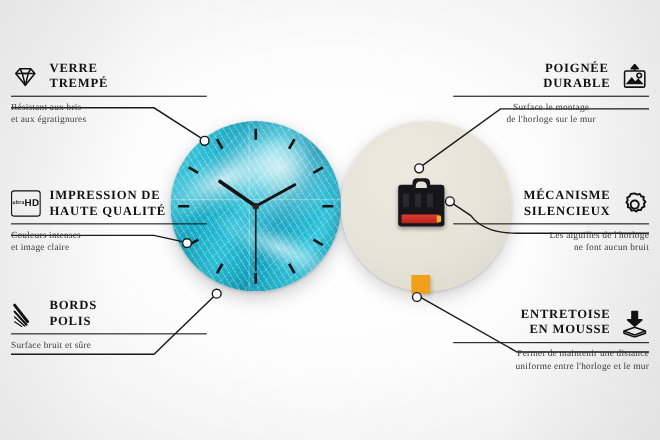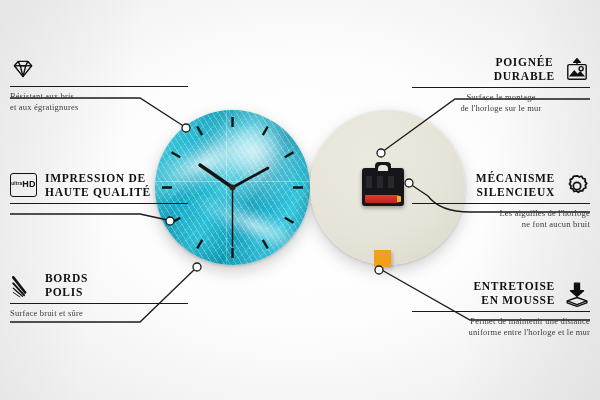--- a/index.html
+++ b/index.html
@@ -151,20 +151,24 @@
     <div class="head">
       <span class="ico">
         <svg viewBox="0 0 24 24" fill="none" stroke="#111" stroke-width="1.3" stroke-linejoin="round">
           <path d="M4 9 L7.5 5 H16.5 L20 9 L12 19 Z"></path>
           <path d="M4 9 H20"></path>
             <path d="M7.5 5 L9.5 9 L12 19"></path>
             <path d="M16.5 5 L14.5 9 L12 19"></path>
             <path d="M9.5 9 H14.5"></path>
         </svg>
       </span>
+      <span class="ttl">
+        <span>VERRE</span><br>
+        <span>TREMPÉ</span>
+      </span>
     </div>
     <div class="rule"></div>
     <div class="sub">
       <span>Résistant aux bris</span><br>
       <span>et aux égratignures</span>
     </div>
   </div>
 
   <div class="lab left" style="top:172px;">
     <div class="head">
@@ -173,20 +177,24 @@
           <span class="u">ultra</span>
           <span class="h">HD</span>
         </span>
       </span>
       <span class="ttl">
         <span>IMPRESSION DE</span><br>
         <span>HAUTE QUALITÉ</span>
       </span>
     </div>
     <div class="rule"></div>
+    <div class="sub">
+      <span>Couleurs intenses</span><br>
+      <span>et image claire</span>
+    </div>
   </div>
 
   <div class="lab left" style="top:272px;">
     <div class="head">
       <span class="ico">
         <svg viewBox="0 0 24 24" fill="none" stroke="#111" stroke-linecap="round">
           <path d="M3 4 L14 18" stroke-width="2.4"></path>
           <path d="M3 9.5 L13 20.5" stroke-width="1.8"></path>
           <path d="M3 14 L11.5 21.5" stroke-width="1.2"></path>
           <path d="M3 18 L9 22" stroke-width="0.9"></path>

